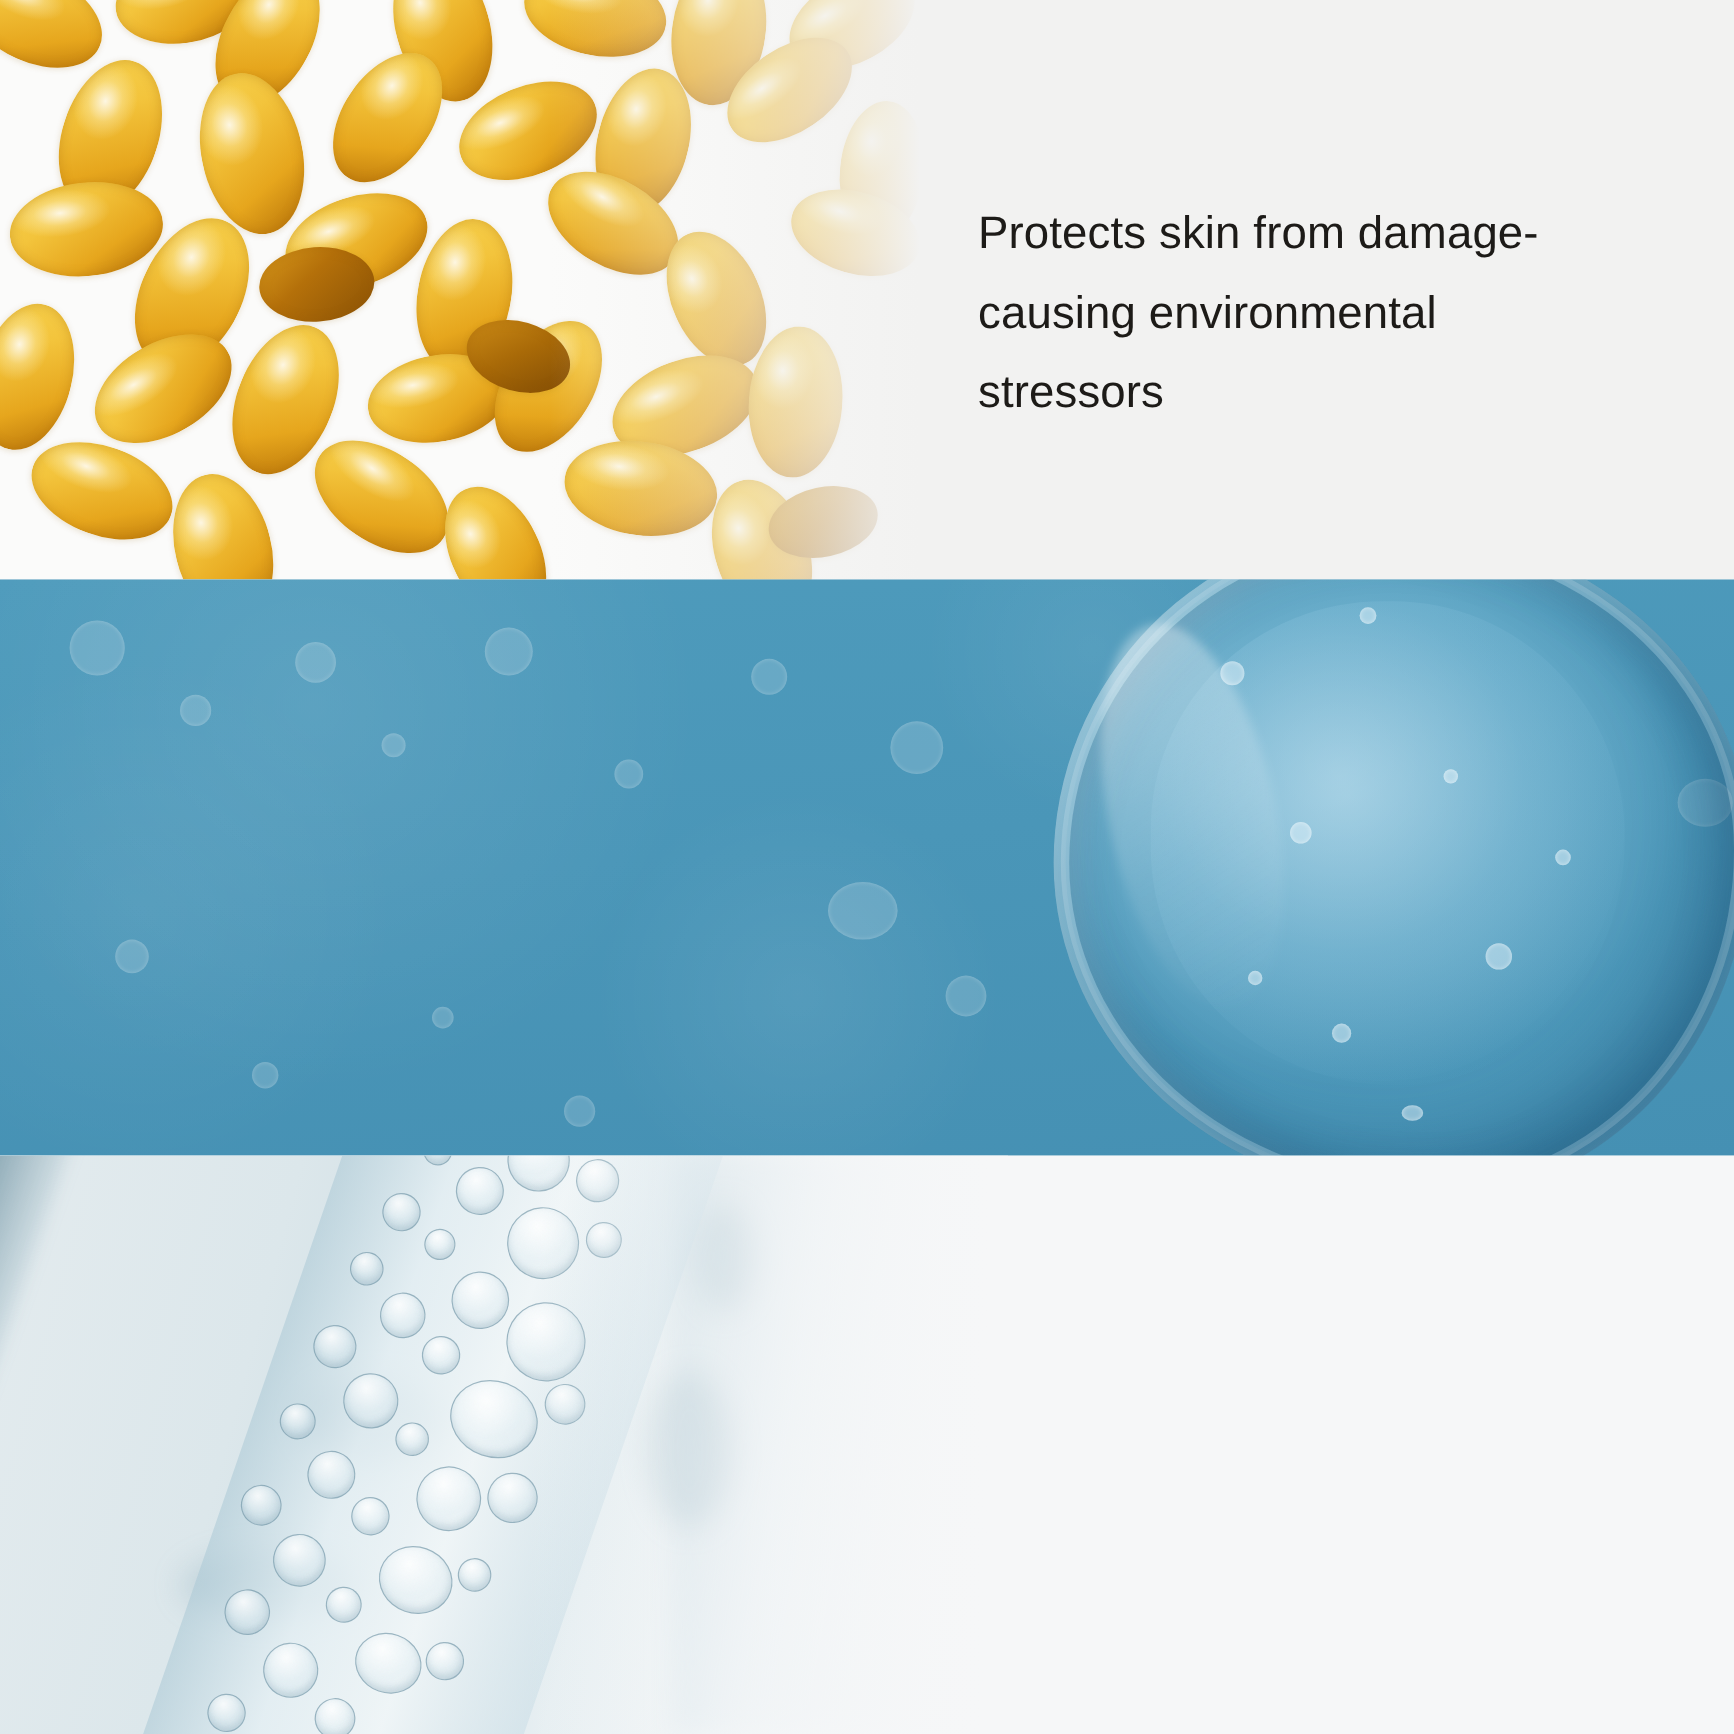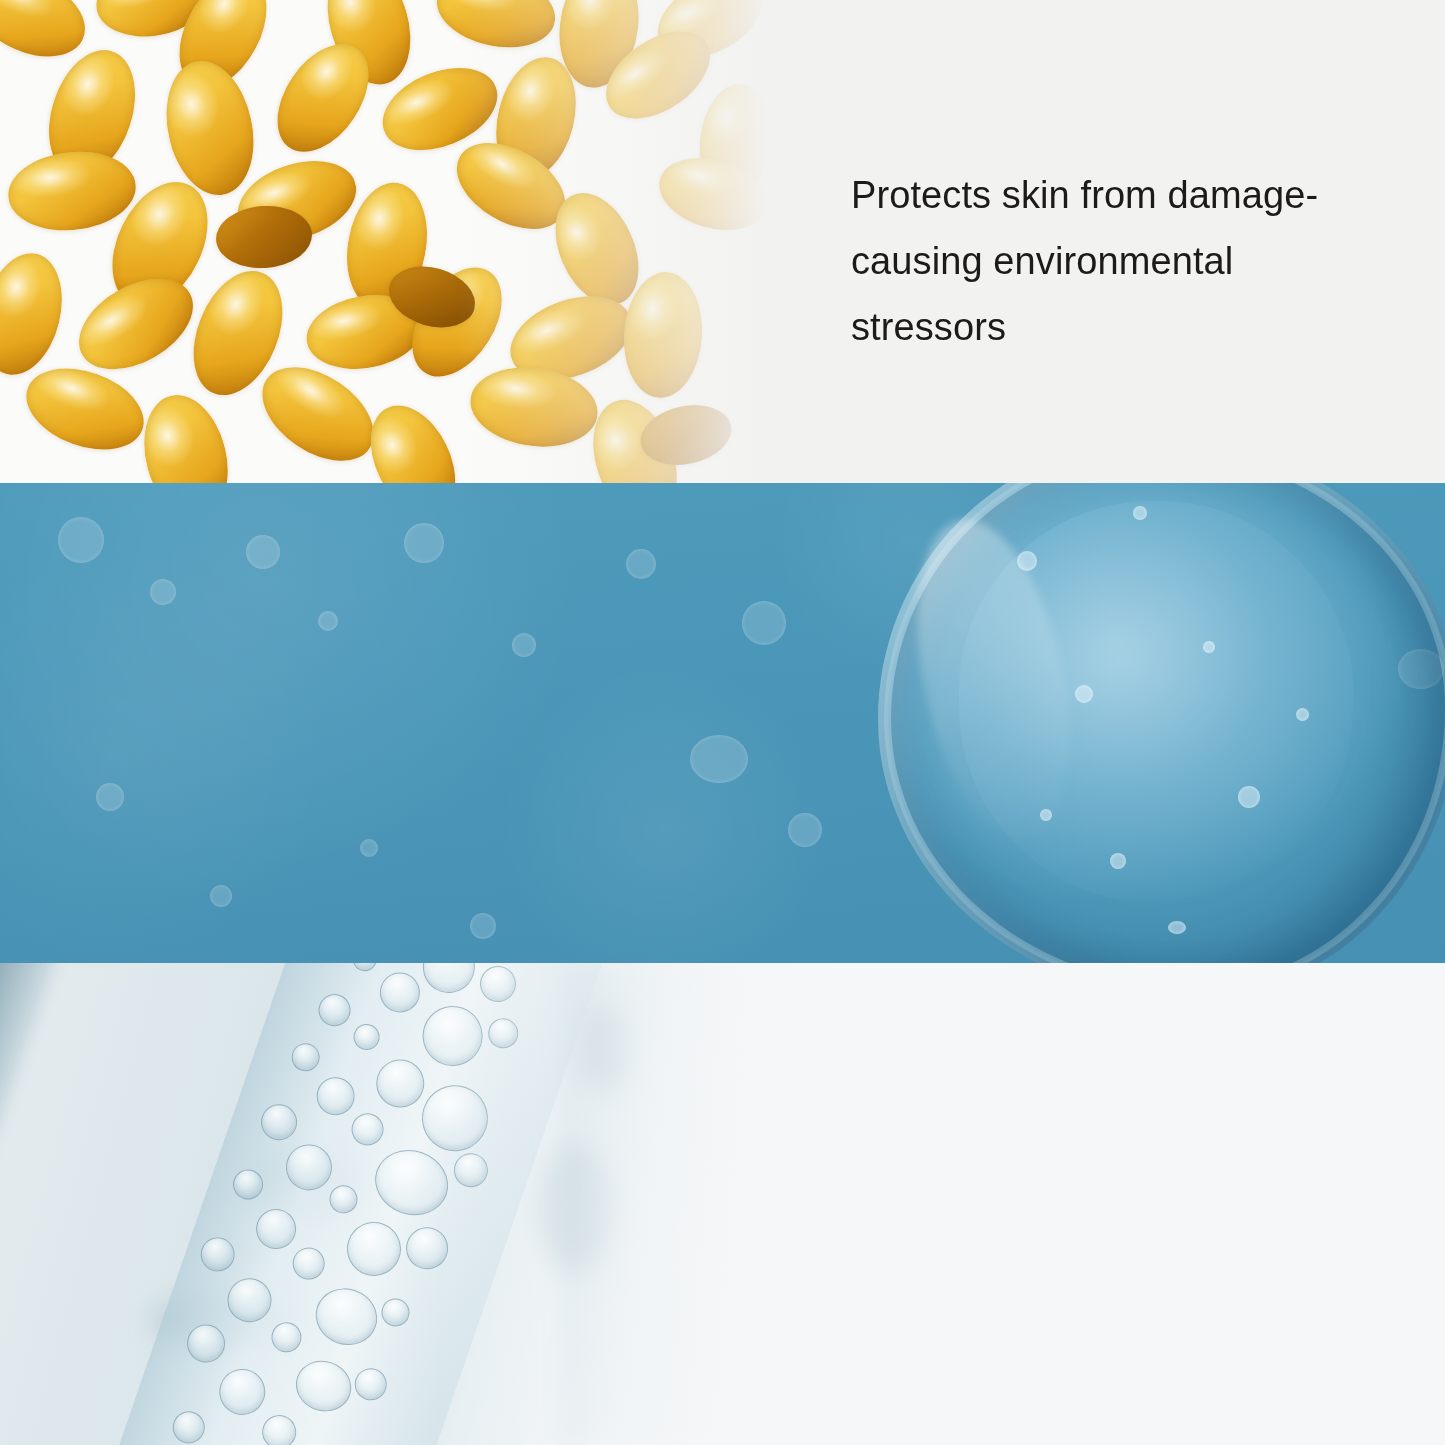--- a/index.html
+++ b/index.html
@@ -245,21 +245,21 @@
     font-weight: 300;
     font-size: 38px;
     line-height: 66px;
     letter-spacing: 0.1px;
     color: #1d1b18;
     margin: 0;
     white-space: pre-line;
   }
 
   #text-vitamin-e      { left: 815px; top: 124px;  width: 600px; }
-  #text-vitamin-e .body-copy { margin-top: 38px; margin-left: 36px; }
+  #text-vitamin-e .body-copy { margin-top: 38px; }
 </style>
 </head>
 <body>
 
 <div id="stage">
 
   <section class="panel" id="panel-vitamin-e">
 
     <div id="capsule-photo">
 

